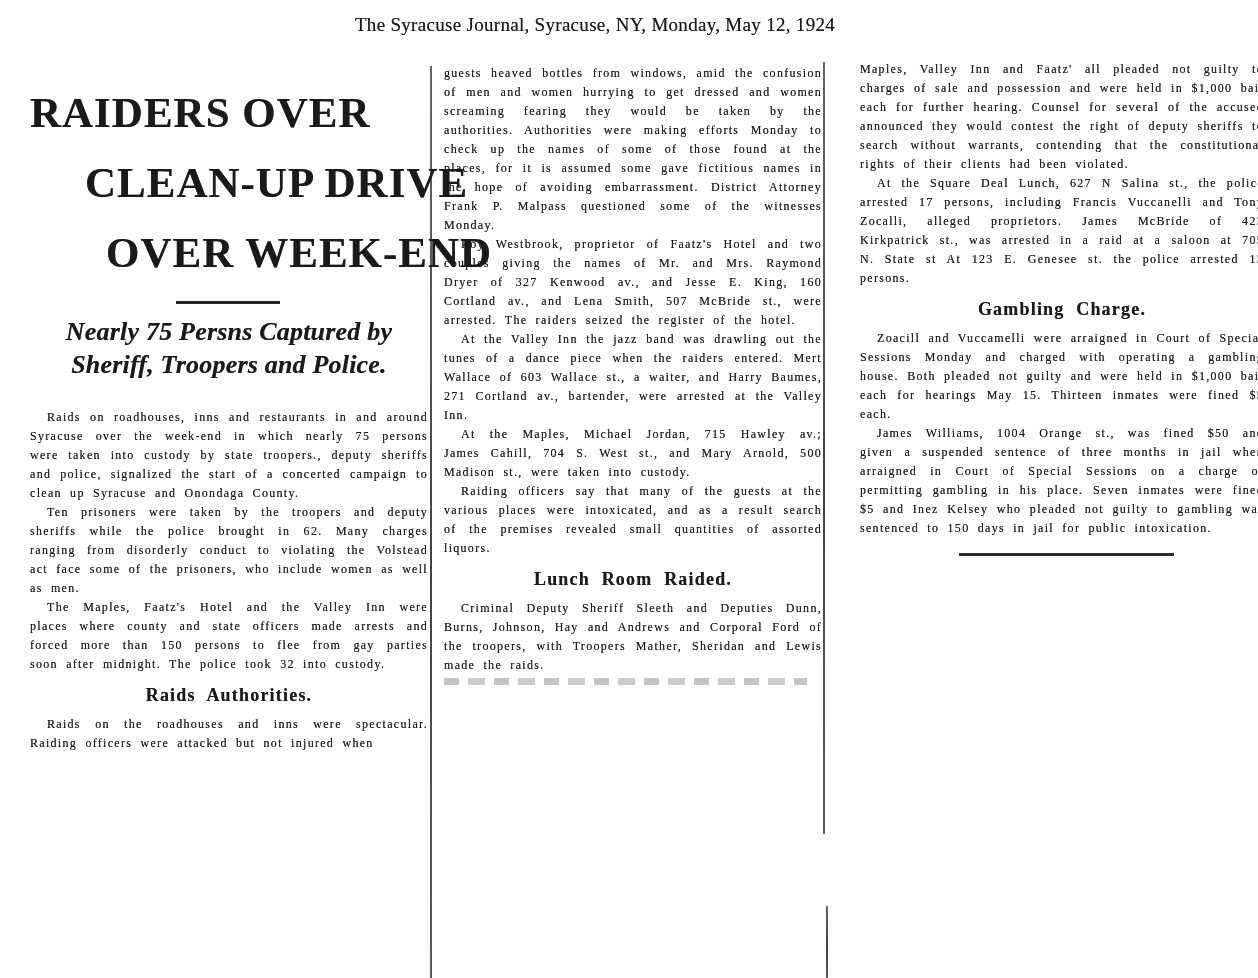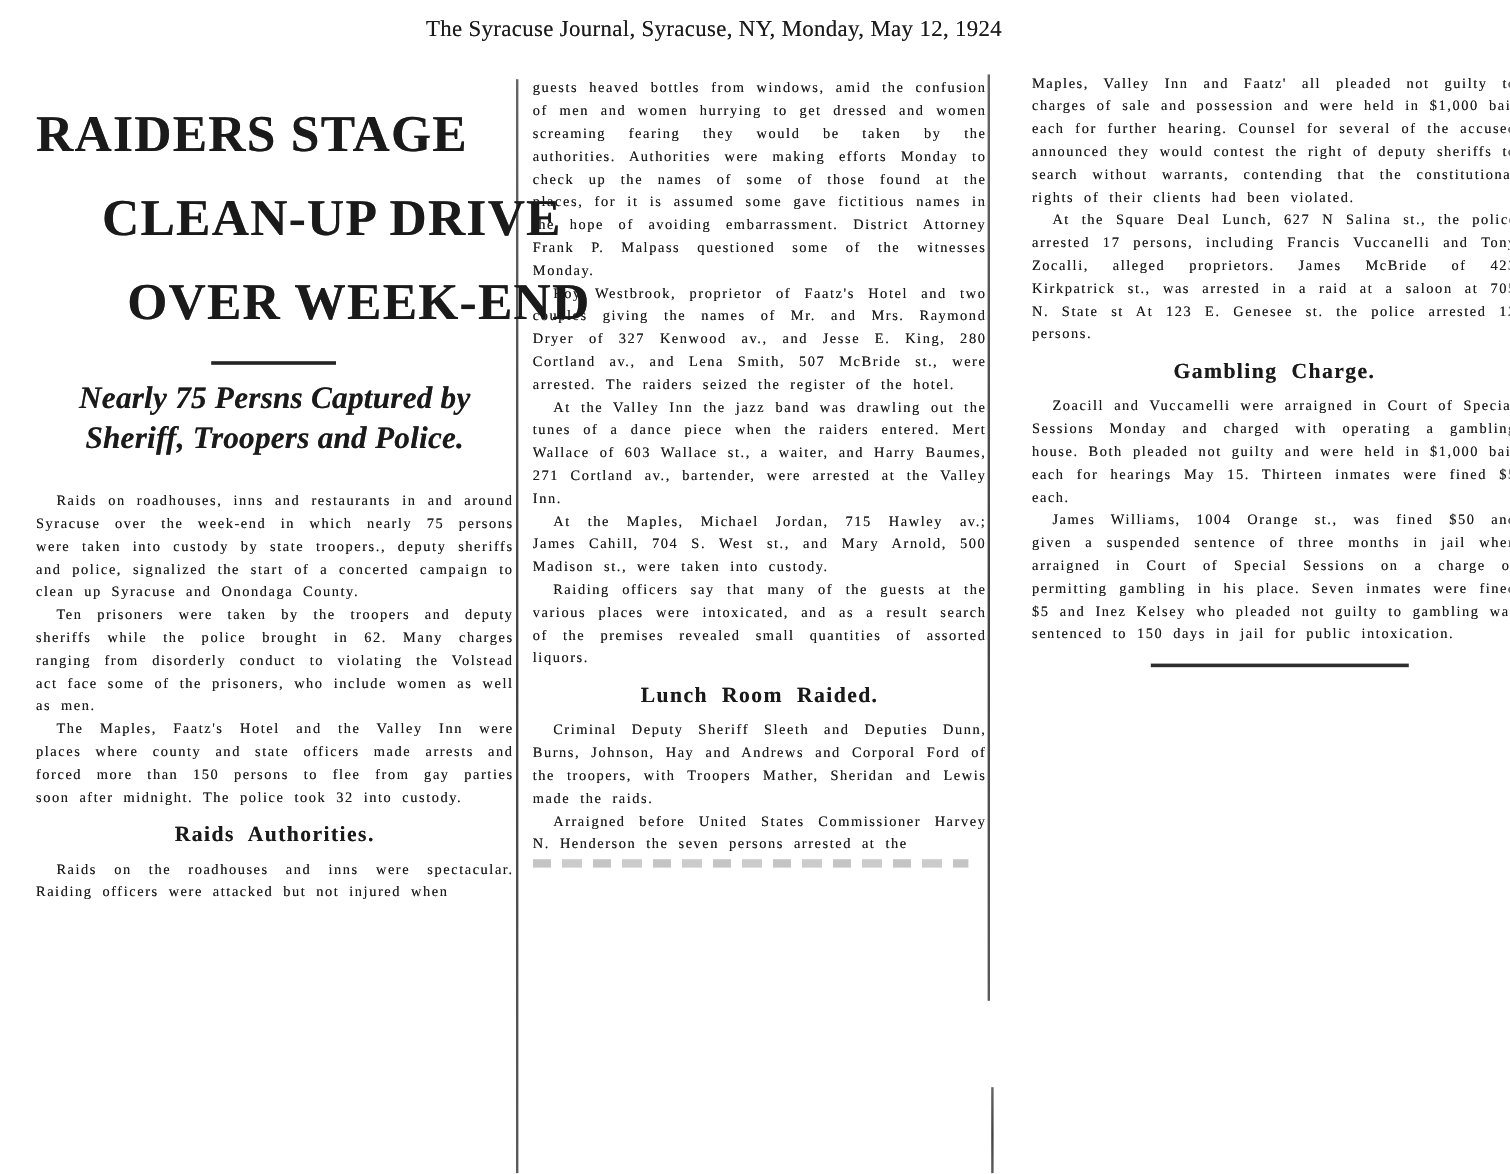--- a/index.html
+++ b/index.html
@@ -49,41 +49,40 @@
 
 <div class="page">
 
   <div class="caption">The Syracuse Journal, Syracuse, NY, Monday, May 12, 1924</div>
 
   <div class="vline vline-1"></div>
   <div class="vline vline-2a"></div>
   <div class="vline vline-2b"></div>
 
   <div class="col col-left">
-    <div class="hl hl1">RAIDERS STAGE</div>
+    <div class="hl hl1">RAIDERS OVER</div>
     <div class="hl hl2">CLEAN-UP DRIVE</div>
     <div class="hl hl3">OVER WEEK-END</div>
     <div class="headline-rule"></div>
     <div class="deck">Nearly 75 Persns Captured by Sheriff, Troopers and Police.</div>
     <p class="bp ind mt-body">Raids on roadhouses, inns and restaurants in and around Syracuse over the week-end in which nearly 75 persons were taken into custody by state troopers., deputy sheriffs and police, signalized the start of a concerted campaign to clean up Syracuse and Onondaga County.</p>
     <p class="bp ind">Ten prisoners were taken by the troopers and deputy sheriffs while the police brought in 62. Many charges ranging from disorderly conduct to violating the Volstead act face some of the prisoners, who include women as well as men.</p>
     <p class="bp ind">The Maples, Faatz's Hotel and the Valley Inn were places where county and state officers made arrests and forced more than 150 persons to flee from gay parties soon after midnight. The police took 32 into custody.</p>
     <h3 class="sub">Raids Authorities.</h3>
     <p class="bp ind">Raids on the roadhouses and inns were spectacular. Raiding officers were attacked but not injured when</p>
   </div>
 
   <div class="col col-mid">
     <p class="bp">guests heaved bottles from windows, amid the confusion of men and women hurrying to get dressed and women screaming fearing they would be taken by the authorities. Authorities were making efforts Monday to check up the names of some of those found at the places, for it is assumed some gave fictitious names in the hope of avoiding embarrassment. District Attorney Frank P. Malpass questioned some of the witnesses Monday.</p>
-    <p class="bp ind">Roy Westbrook, proprietor of Faatz's Hotel and two couples giving the names of Mr. and Mrs. Raymond Dryer of 327 Kenwood av., and Jesse E. King, 280 Cortland av., and Lena Smith, 507 McBride st., were arrested. The raiders seized the register of the hotel.</p>
+    <p class="bp ind">Roy Westbrook, proprietor of Faatz's Hotel and two couples giving the names of Mr. and Mrs. Raymond Dryer of 327 Kenwood av., and Jesse E. King, 160 Cortland av., and Lena Smith, 507 McBride st., were arrested. The raiders seized the register of the hotel.</p>
     <p class="bp ind">At the Valley Inn the jazz band was drawling out the tunes of a dance piece when the raiders entered. Mert Wallace of 603 Wallace st., a waiter, and Harry Baumes, 271 Cortland av., bartender, were arrested at the Valley Inn.</p>
     <p class="bp ind">At the Maples, Michael Jordan, 715 Hawley av.; James Cahill, 704 S. West st., and Mary Arnold, 500 Madison st., were taken into custody.</p>
     <p class="bp ind">Raiding officers say that many of the guests at the various places were intoxicated, and as a result search of the premises revealed small quantities of assorted liquors.</p>
     <h3 class="sub">Lunch Room Raided.</h3>
     <p class="bp ind">Criminal Deputy Sheriff Sleeth and Deputies Dunn, Burns, Johnson, Hay and Andrews and Corporal Ford of the troopers, with Troopers Mather, Sheridan and Lewis made the raids.</p>
-    <p class="bp ind">Arraigned before United States Commissioner Harvey N. Henderson the seven persons arrested at the</p>
     <div class="remnant"></div>
   </div>
 
   <div class="col col-right">
     <p class="bp">Maples, Valley Inn and Faatz' all pleaded not guilty to charges of sale and possession and were held in $1,000 bail each for further hearing. Counsel for several of the accused announced they would contest the right of deputy sheriffs to search without warrants, contending that the constitutional rights of their clients had been violated.</p>
     <p class="bp ind">At the Square Deal Lunch, 627 N Salina st., the police arrested 17 persons, including Francis Vuccanelli and Tony Zocalli, alleged proprietors. James McBride of 423 Kirkpatrick st., was arrested in a raid at a saloon at 705 N. State st At 123 E. Genesee st. the police arrested 12 persons.</p>
     <h3 class="sub">Gambling Charge.</h3>
     <p class="bp ind">Zoacill and Vuccamelli were arraigned in Court of Special Sessions Monday and charged with operating a gambling house. Both pleaded not guilty and were held in $1,000 bail each for hearings May 15. Thirteen inmates were fined $5 each.</p>
     <p class="bp ind">James Williams, 1004 Orange st., was fined $50 and given a suspended sentence of three months in jail when arraigned in Court of Special Sessions on a charge of permitting gambling in his place. Seven inmates were fined $5 and Inez Kelsey who pleaded not guilty to gambling was sentenced to 150 days in jail for public intoxication.</p>
     <div class="end-rule"></div>

